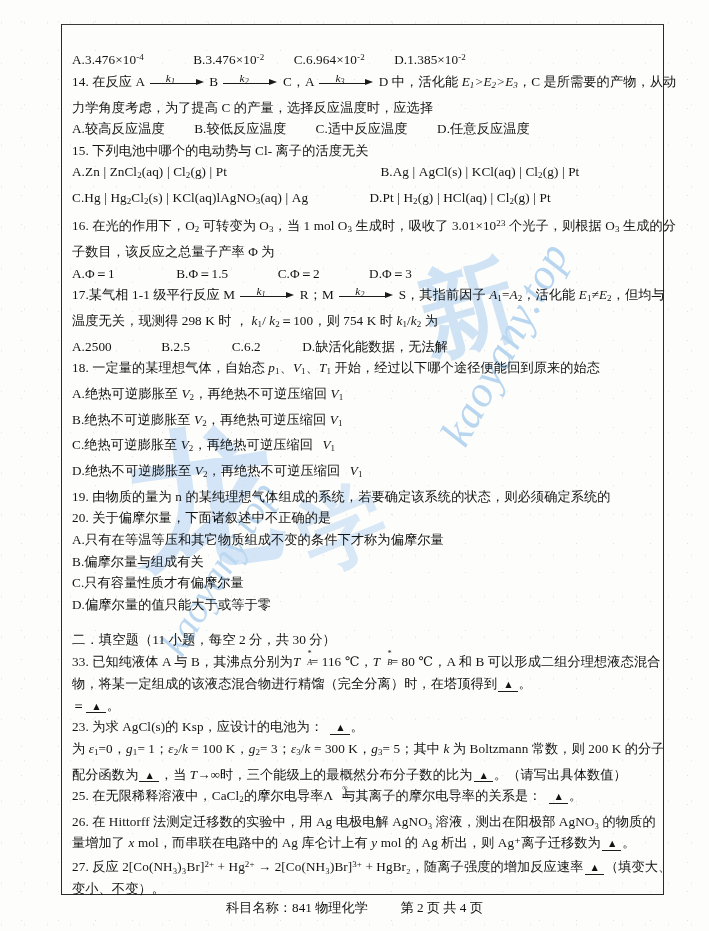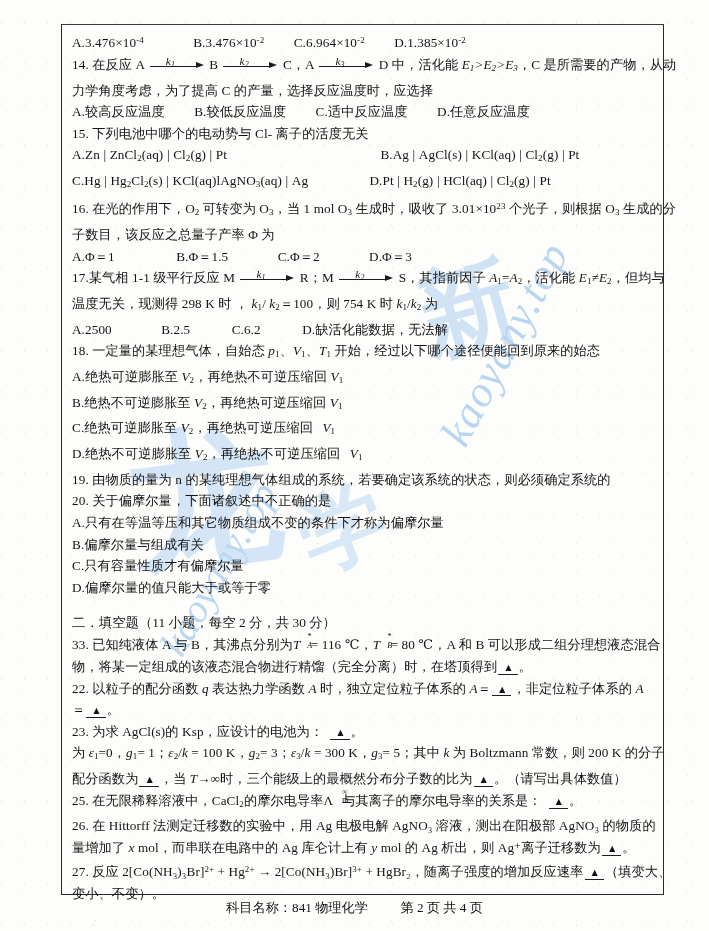--- a/index.html
+++ b/index.html
@@ -43,21 +43,21 @@
     border: 1.4px solid #2a2a2a;
     border-top-color: #3a3a3a;
     z-index: 2;
   }
   #content {
     position: absolute;
     left: 61px;
     top: 24px;
     width: 601px;
     height: 869px;
-    padding: 6px 9px 0 11px;
+    padding: 23px 9px 0 11px;
     box-sizing: border-box;
     z-index: 4;
   }
   .ln {
     font-size: 13.2px;
     line-height: 21.6px;
     white-space: nowrap;
     letter-spacing: .1px;
   }
   .gap-md { height: 13px; }
@@ -341,23 +341,20 @@
     <div class="sec-head">二．填空题（11 小题，每空 2 分，共 30 分）</div>
 
     <div class="ln">
       <span>33. 已知纯液体 A 与 B，其沸点分别为</span><span class="tstar">T<span class="ss up">*</span><span class="ss dn">A</span></span><span> = 116 ℃，</span><span class="tstar">T<span class="ss up">*</span><span class="ss dn">B</span></span><span> = 80 ℃，A 和 B 可以形成二组分理想液态混合</span>
     </div>
     <div class="ln">
       <span>物，将某一定组成的该液态混合物进行精馏（完全分离）时，在塔顶得到</span><span class="blank"><span class="tri">▲</span></span><span>。</span>
     </div>
 
     <div class="ln">
-      <span>22. 以粒子的配分函数 </span><i>q</i><span> 表达热力学函数 </span><i>A</i><span> 时，独立定位粒子体系的 </span><i>A</i><span>＝</span><span class="blank"><span class="tri">▲</span></span><span>，非定位粒子体系的 </span><i>A</i>
-    </div>
-    <div class="ln">
       <span>＝</span><span class="blank"><span class="tri">▲</span></span><span>。</span>
     </div>
 
     <div class="ln">
       <span>23. 为求 AgCl(s)的 Ksp，应设计的电池为：</span><span class="sp-xs"></span><span class="blank"><span class="tri">▲</span></span><span>。</span>
     </div>
 
     <div class="ln">
       <span>为 </span><span><i>ε</i><sub>1</sub>=0，<i>g</i><sub>1</sub>= 1</span><span>；</span><span><i>ε</i><sub>2</sub>/<i>k</i> = 100 K，<i>g</i><sub>2</sub>= 3</span><span>；</span><span><i>ε</i><sub>3</sub>/<i>k</i> = 300 K，<i>g</i><sub>3</sub>= 5</span><span>；其中 </span><i>k</i><span> 为 Boltzmann 常数，则 200 K 的分子</span>
     </div>

